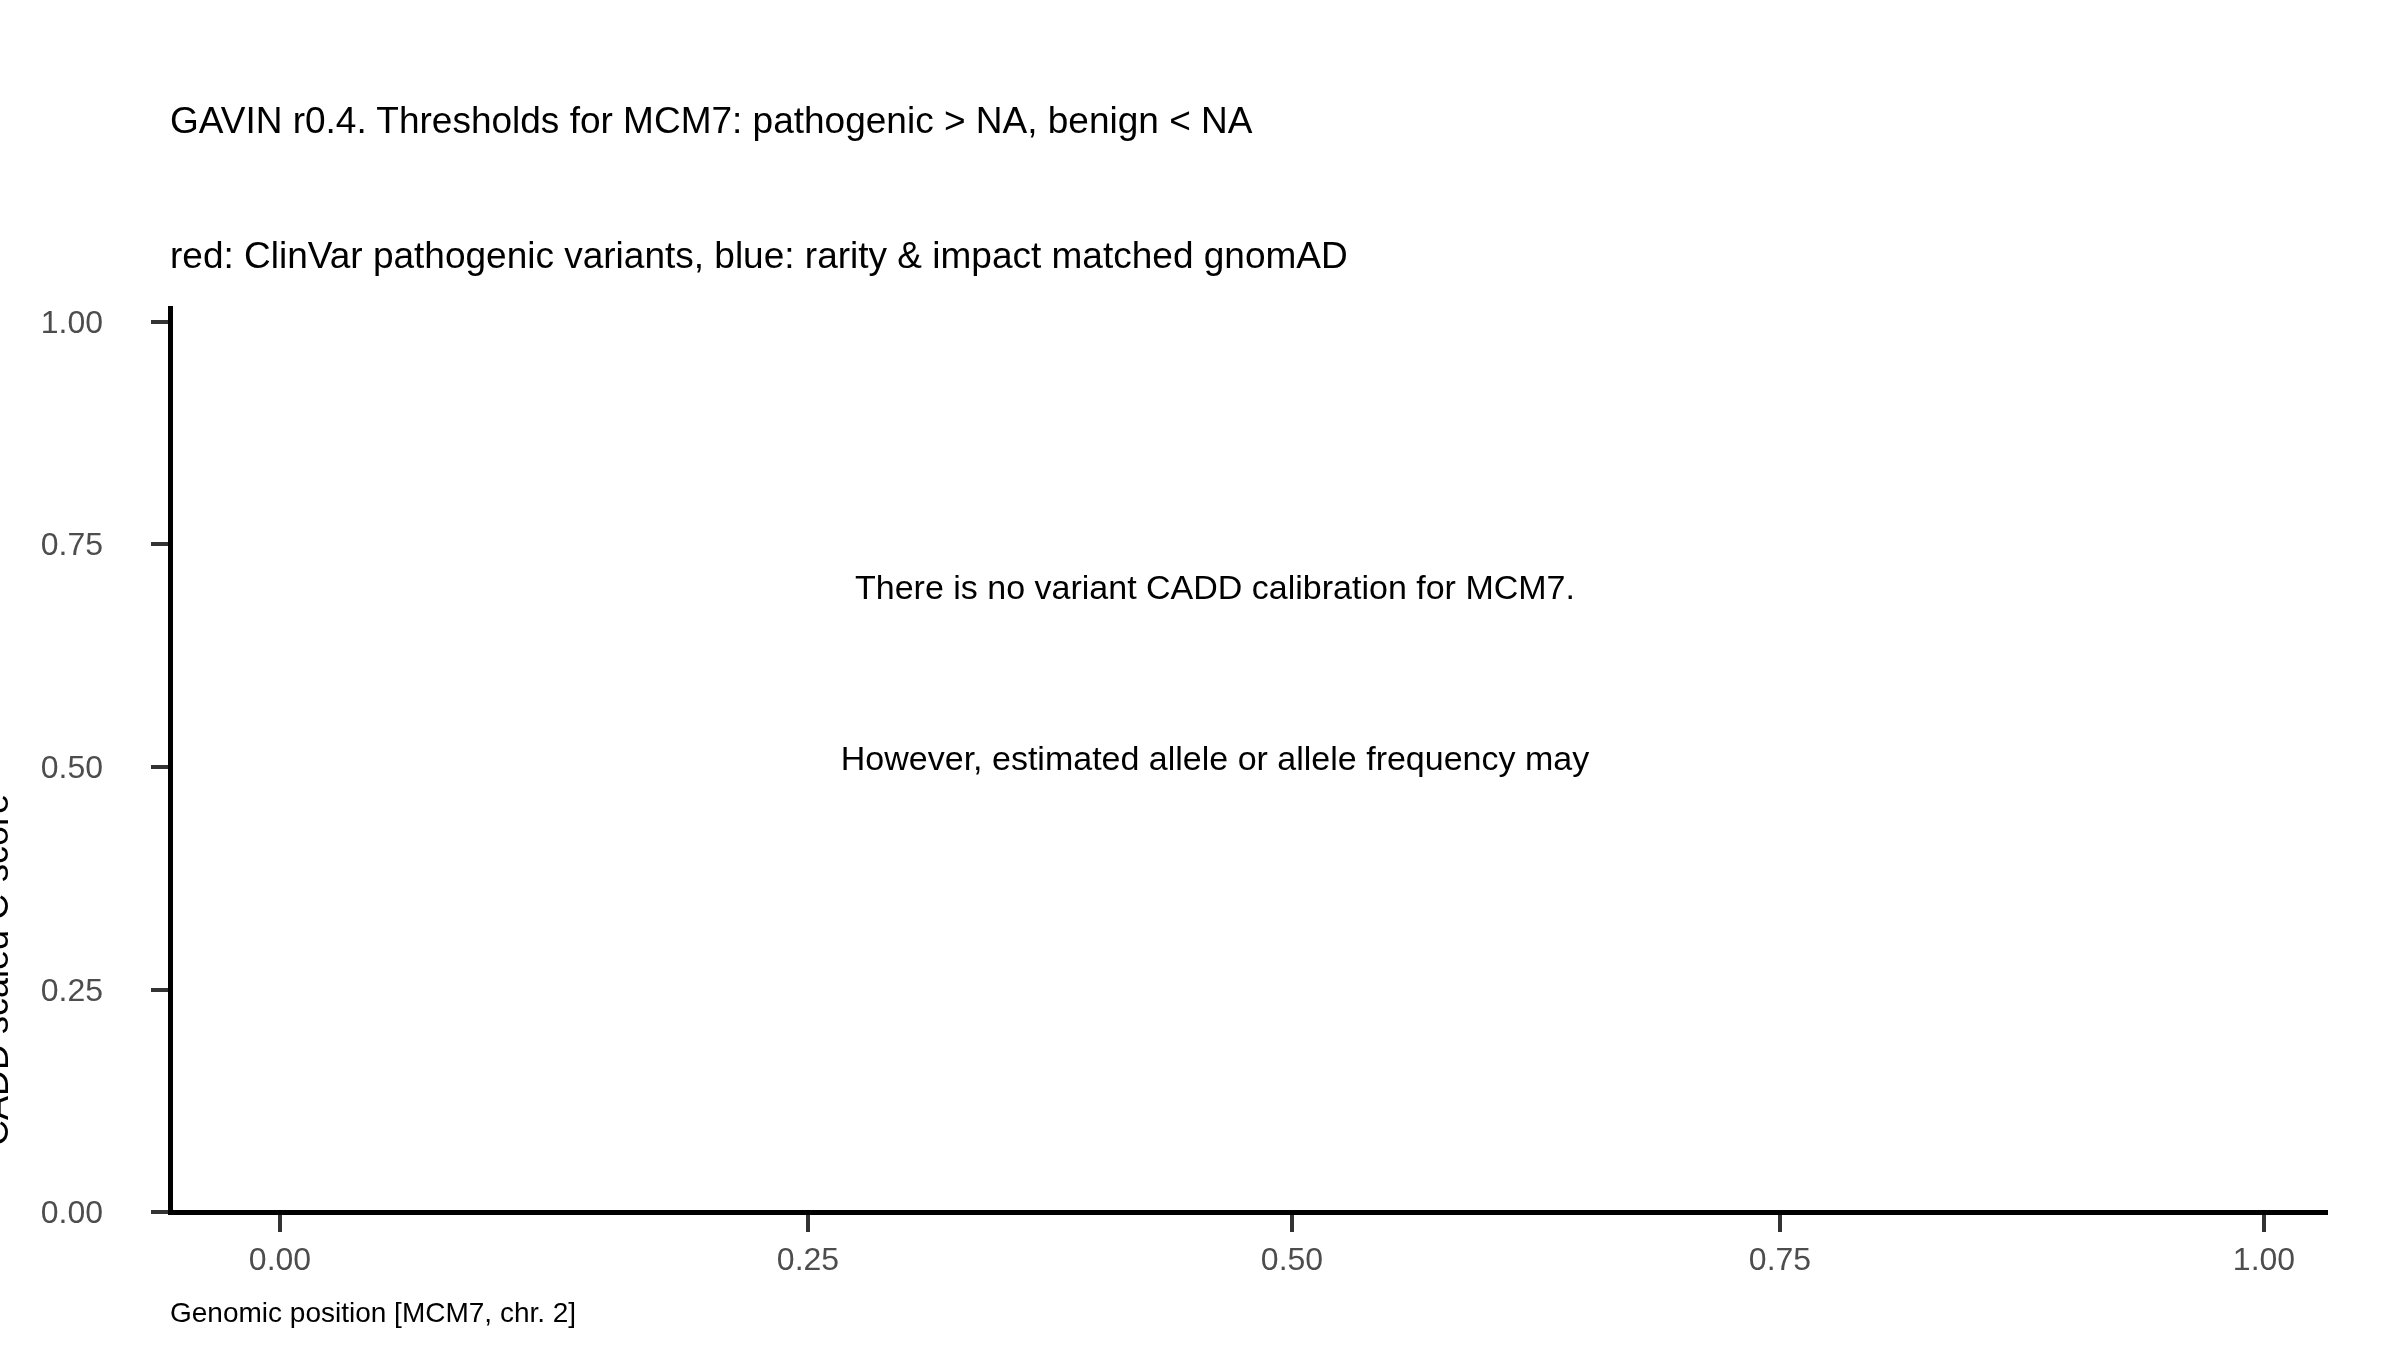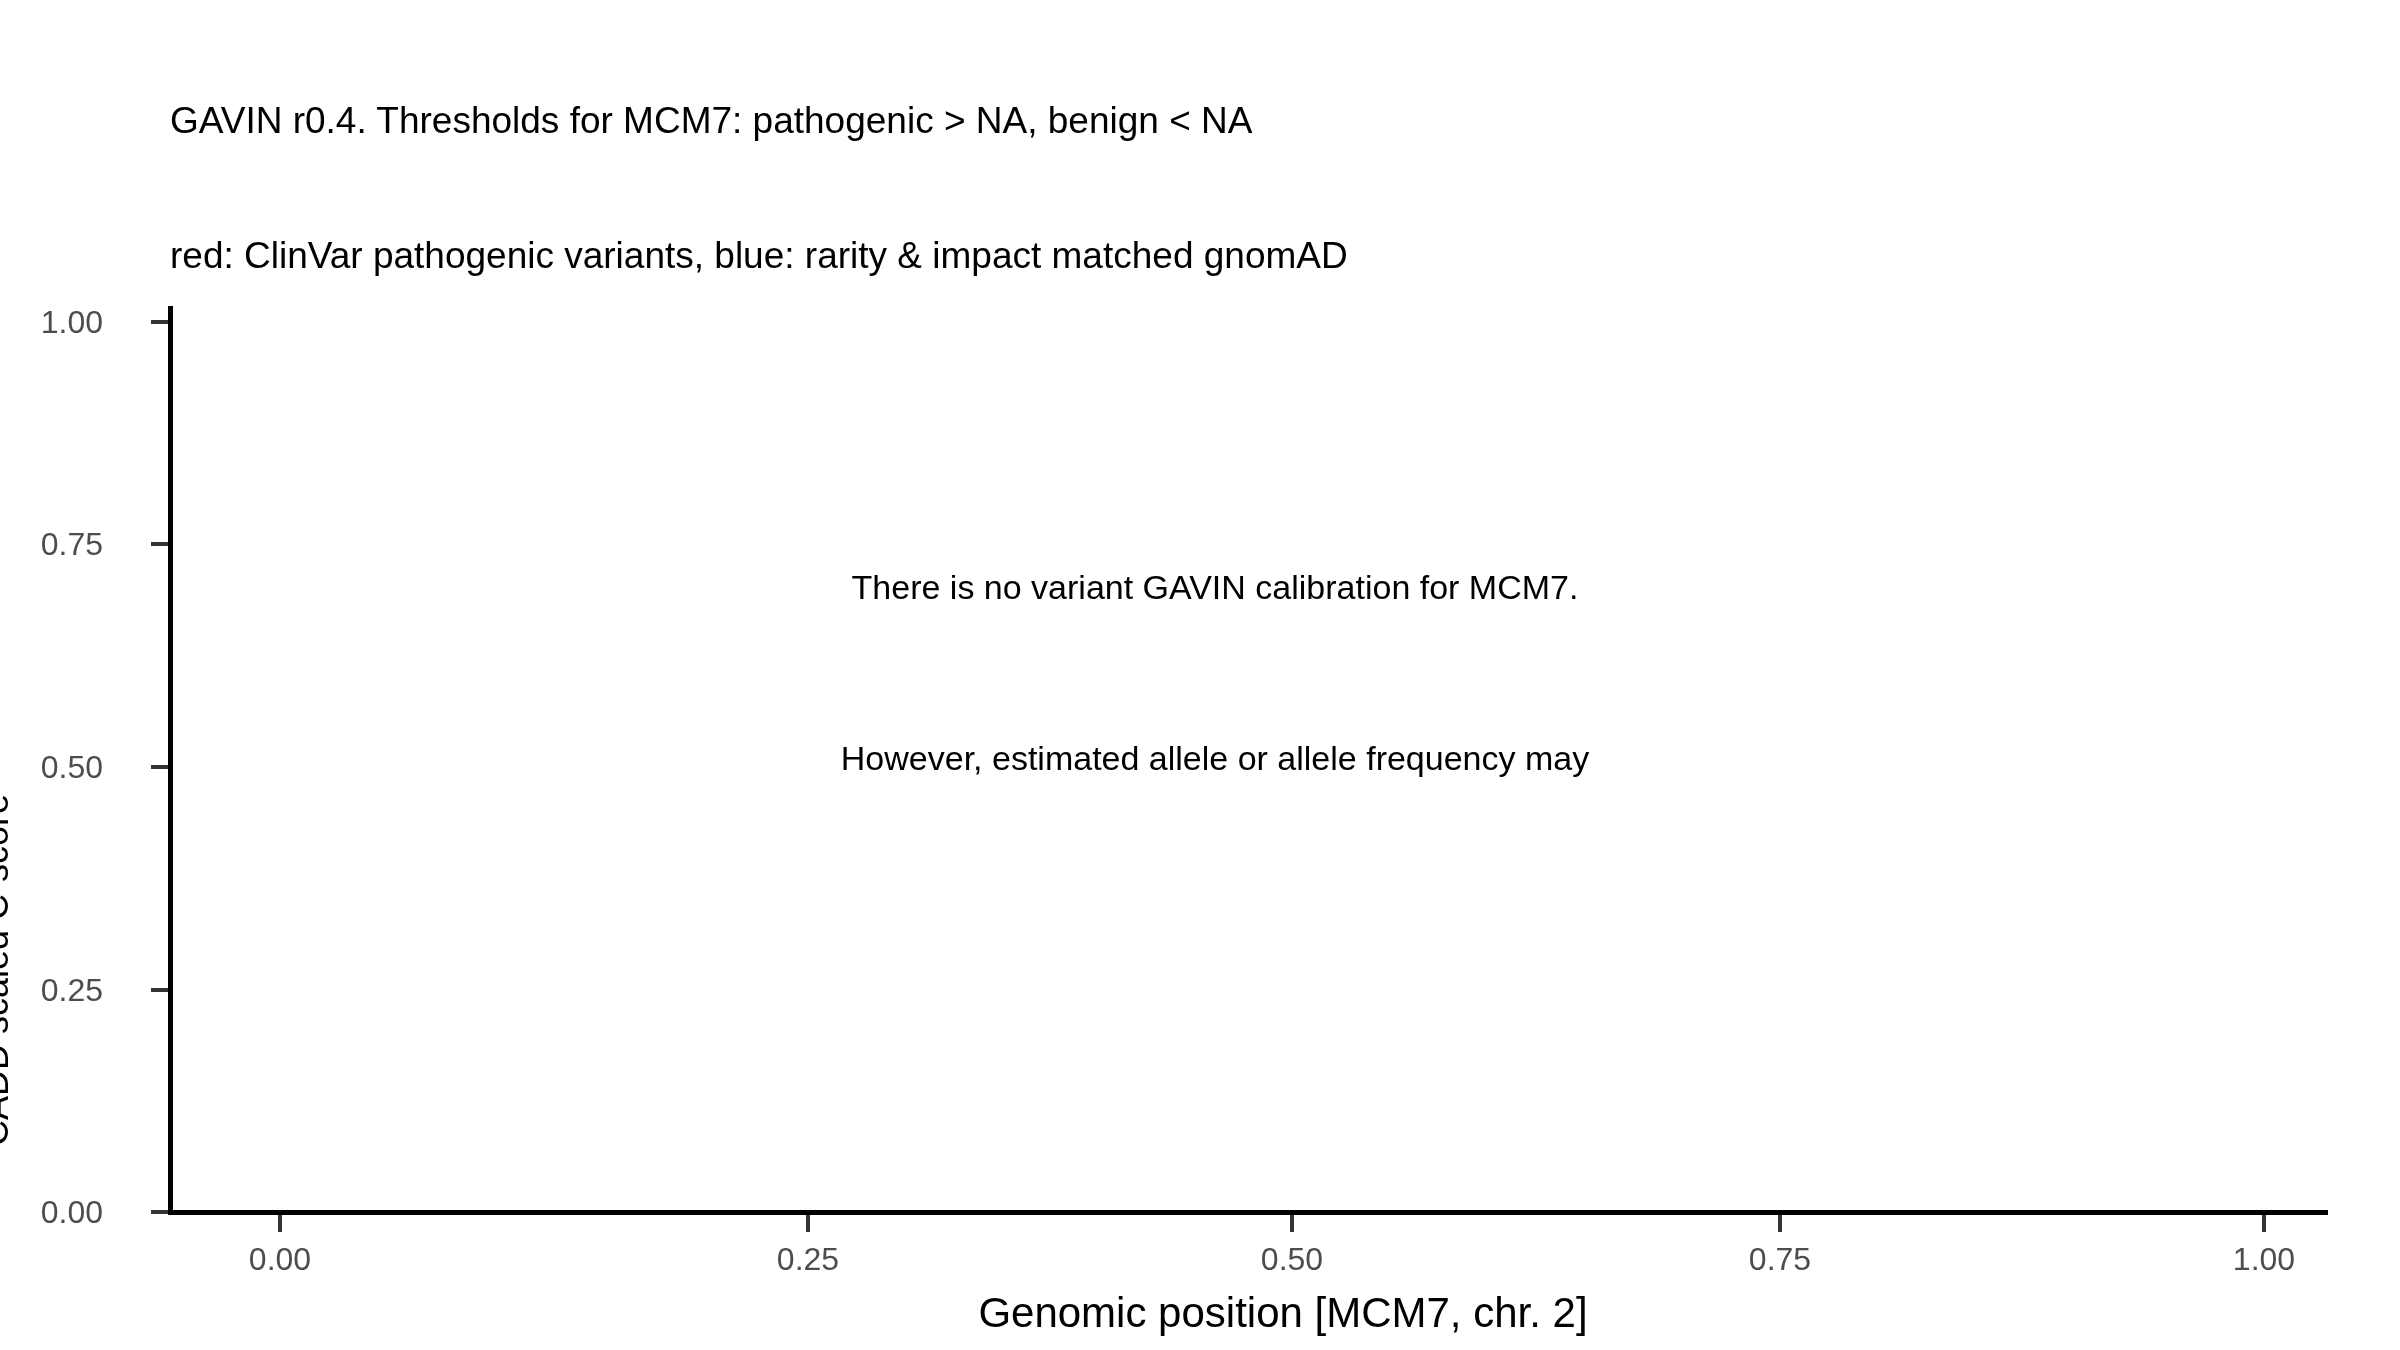--- a/index.html
+++ b/index.html
@@ -109,23 +109,22 @@
     text-align: center;
     color: #4d4d4d;
     font-size: 32px;
     line-height: 32px;
   }
   #x-axis-title {
     position: absolute;
     left: 170px;
     top: 1295px;
     width: 2226px;
-    text-align: center;
-    color: #000000;
-    font-size: 42px;
+    color: #000000;
+    font-size: 28px;
     line-height: 36px;
   }
 
   
   #panel-annotation {
     position: absolute;
     left: 585px;
     top: 445px;
     width: 1260px;
     text-align: center;
@@ -185,17 +184,17 @@
 
   <div class="x-tick-mark" style="left:1778px;"></div>
   <div class="x-tick-label" style="left:1680px;">0.75</div>
 
   <div class="x-tick-mark" style="left:2262px;"></div>
   <div class="x-tick-label" style="left:2164px;">1.00</div>
 
   <div id="x-axis-title">Genomic position [MCM7, chr. 2]</div>
 
   <div id="panel-annotation">
-    <span class="annotation-line">There is no variant GAVIN calibration for MCM7.</span>
+    <span class="annotation-line">There is no variant CADD calibration for MCM7.</span>
     <span class="annotation-line">However, estimated allele or allele frequency may</span>
   </div>
 
 </div>
 
 </body></html>

